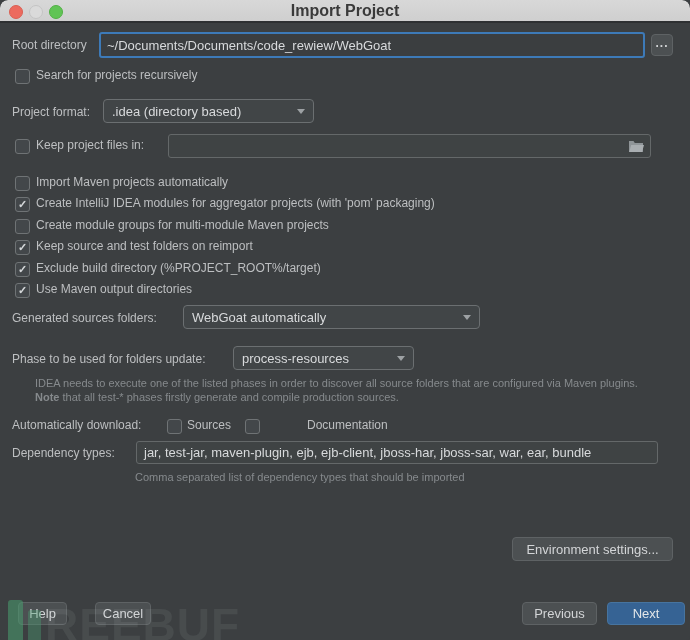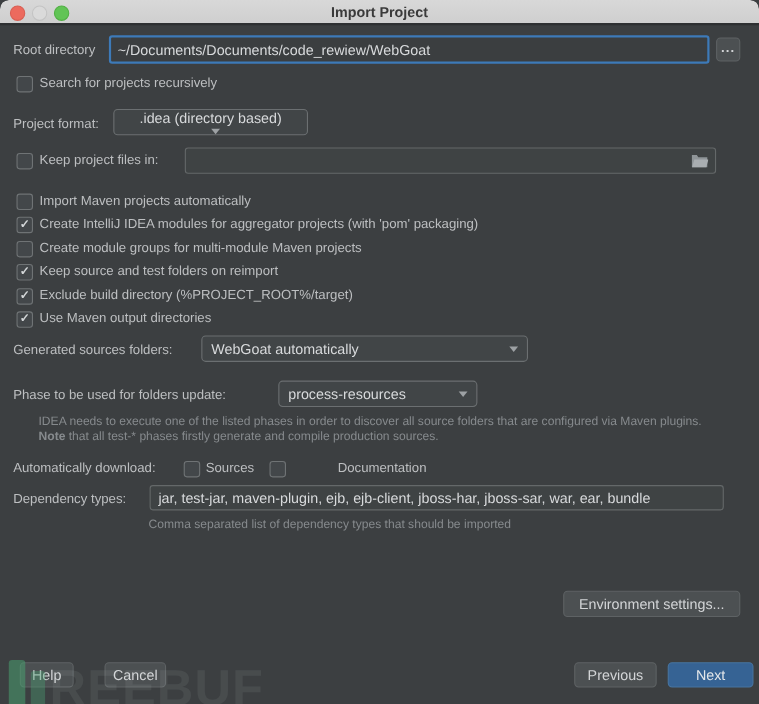--- a/index.html
+++ b/index.html
@@ -8,21 +8,21 @@
     font-family:"Liberation Sans",sans-serif;overflow:hidden;
     border-radius:8px 8px 4px 4px;
   }
   
   .titlebar{
     position:absolute;left:0;top:0;width:690px;height:21px;
     background:linear-gradient(#d8d8d8,#cfcfcf);
     border-radius:8px 8px 0 0;
     display:flex;align-items:center;justify-content:center;
   }
-  .title-text{font-size:13px;font-weight:600;color:#3a3a3a;}
+  .title-text{font-size:16px;font-weight:600;color:#3a3a3a;}
   .traffic{position:absolute;top:4.5px;width:12px;height:12px;border-radius:50%;}
   .t-red{left:9px;background:#ec6a5e;border:0.5px solid #d95f53;}
   .t-gray{left:29px;background:#dadada;border:0.5px solid #c4c4c4;}
   .t-green{left:49px;background:#61c455;border:0.5px solid #52b045;}
   .title-sep{position:absolute;left:0;top:21px;width:690px;height:2px;background:#2e3032;}
 
   
   .lbl{position:absolute;color:#bdbfc1;font-size:12px;white-space:nowrap;}
   .hint{position:absolute;color:#868a8d;font-size:11px;white-space:nowrap;}
   .field{
@@ -82,21 +82,21 @@
   <div class="lbl" style="left:12px;top:38px;">Root directory</div>
   <div class="field focused" style="left:99px;top:32px;width:546px;height:26px;">
     <span>~/Documents/Documents/code_rewiew/WebGoat</span>
   </div>
   <div class="btn browse-btn" style="left:651px;top:34px;width:22px;height:22px;">...</div>
 
   <div class="cb" style="left:15px;top:69px;"></div>
   <div class="lbl" style="left:36px;top:68px;">Search for projects recursively</div>
 
   <div class="lbl" style="left:12px;top:105px;">Project format:</div>
-  <div class="combo" style="left:103px;top:99px;width:177px;height:24px;flex-direction:column;">
+  <div class="combo" style="left:103px;top:99px;width:211px;height:24px;">
     <span>.idea (directory based)</span>
     <span class="arrow"></span>
   </div>
 
   <div class="cb" style="left:15px;top:139px;"></div>
   <div class="lbl" style="left:36px;top:138px;">Keep project files in:</div>
   <div class="field" style="left:168px;top:134px;width:483px;height:24px;">
     <span></span>
     <span class="folder-ic">
       <svg width="16" height="14" viewBox="0 0 16 14">
@@ -124,21 +124,21 @@
   <div class="cb checked" style="left:15px;top:283px;"></div>
   <div class="lbl" style="left:12px;top:311px;">Generated sources folders:</div>
 
   <div class="lbl" style="left:36px;top:282px;">Use Maven output directories</div>
   <div class="combo" style="left:183px;top:305px;width:297px;height:24px;">
     <span>WebGoat automatically</span>
     <span class="arrow"></span>
   </div>
 
   <div class="lbl" style="left:12px;top:352px;">Phase to be used for folders update:</div>
-  <div class="combo" style="left:233px;top:346px;width:181px;height:24px;margin-left:20px;">
+  <div class="combo" style="left:233px;top:346px;width:181px;height:24px;">
     <span>process-resources</span>
     <span class="arrow"></span>
   </div>
 
   <div class="hint" style="left:35px;top:377px;">IDEA needs to execute one of the listed phases in order to discover all source folders that are configured via Maven plugins.</div>
   <div class="hint" style="left:35px;top:391px;"><b>Note</b><span> that all test-* phases firstly generate and compile production sources.</span></div>
 
   <div class="lbl" style="left:12px;top:418px;">Automatically download:</div>
   <div class="cb" style="left:167px;top:419px;"></div>
   <div class="lbl" style="left:187px;top:418px;">Sources</div>

